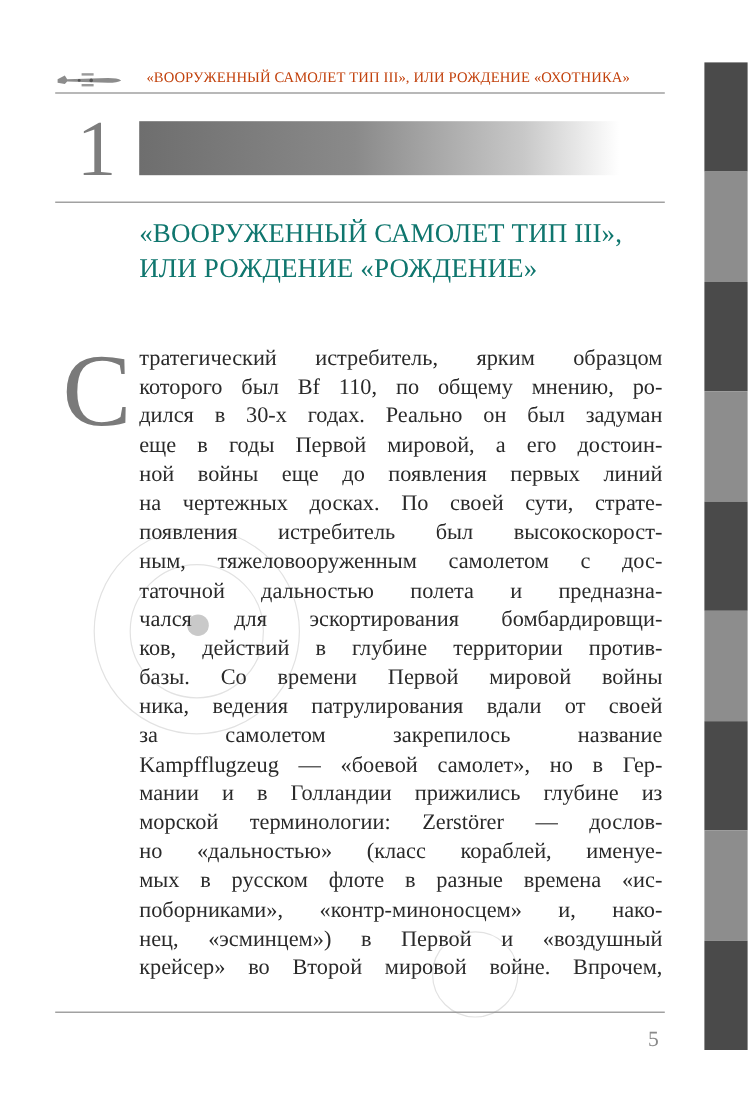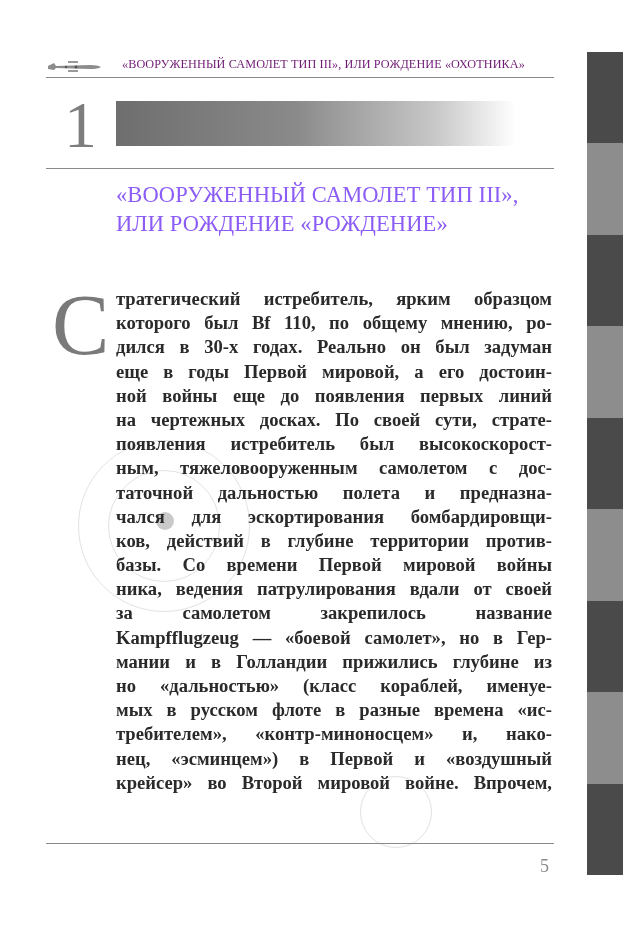--- a/index.html
+++ b/index.html
@@ -6,41 +6,40 @@
   body {
     width: 623px; height: 927px; background: #ffffff; position: relative; overflow: hidden;
     font-family: "DejaVu Serif", "Liberation Serif", serif; color: #2a2a2a;
   }
   .running-head {
     position: absolute; left: 46px; top: 55px; width: 508px; height: 22px;
   }
   .plane-icon { position: absolute; left: 0; top: 2px; width: 56px; height: 18px; }
   .running-title {
     position: absolute; left: 76px; top: 2px; font-family: "Liberation Serif", serif;
-    font-size: 12.2px; color: #701a75; letter-spacing: 0.1px; white-space: nowrap;
+    font-size: 12.2px; color: #c2410c; letter-spacing: 0.1px; white-space: nowrap;
   }
   .rule { position: absolute; height: 1px; background: #8a8a8a; }
   .chapter-number {
     position: absolute; left: 64px; top: 92px; font-family: "Liberation Serif", serif;
     font-size: 66px; line-height: 66px; color: #7d7d7d;
   }
   .chapter-bar {
     position: absolute; left: 116px; top: 101px; width: 400px; height: 45px;
     background: linear-gradient(to right, #6e6e6e 0%, #8a8a8a 45%, #c8c8c8 80%, #ffffff 100%);
   }
   .chapter-title {
     position: absolute; left: 116px; top: 180px; width: 470px;
     font-family: "Liberation Serif", serif; font-size: 22.5px; line-height: 29px;
-    color: #8b5cf6; letter-spacing: 0.1px;
+    color: #0f766e; letter-spacing: 0.1px;
   }
   .body-text {
     position: absolute; left: 116px; top: 287px; width: 436px;
     font-family: "Liberation Serif", serif; font-size: 18.6px; line-height: 24.2px;
     color: #2a2a2a;
-    font-weight: bold;
   }
   .body-line { display: block; white-space: nowrap; text-align: justify; text-align-last: justify; height: 24.2px; }
   .drop-cap {
     position: absolute; left: 52px; top: 282px; font-family: "Liberation Serif", serif;
     font-size: 86px; line-height: 86px; color: #7a7a7a;
   }
   .folio {
     position: absolute; left: 540px; top: 856px; font-family: "Liberation Serif", serif;
     font-size: 18px; color: #8a8a8a;
   }
@@ -90,23 +89,24 @@
   <span class="body-line">появления истребитель был высокоскорост-</span>
   <span class="body-line">ным, тяжеловооруженным самолетом с дос-</span>
   <span class="body-line">таточной дальностью полета  и предназна-</span>
   <span class="body-line">чался для эскортирования бомбардировщи-</span>
   <span class="body-line">ков, действий в глубине территории против-</span>
   <span class="body-line">базы. Со времени Первой мировой войны</span>
   <span class="body-line">ника, ведения патрулирования вдали от своей</span>
   <span class="body-line">за самолетом закрепилось название</span>
   <span class="body-line">Kampfflugzeug — «боевой самолет», но в Гер-</span>
   <span class="body-line">мании и в Голландии прижились глубине из</span>
+  <span class="body-line">морской терминологии: Zerstörer — дослов-</span>
   <span class="body-line">но «дальностью» (класс кораблей, именуе-</span>
   <span class="body-line">мых в русском флоте в разные времена «ис-</span>
-  <span class="body-line">требителем», «контр-миноносцем» и, нако-</span>
+  <span class="body-line">поборниками», «контр-миноносцем» и, нако-</span>
   <span class="body-line">нец, «эсминцем») в Первой и «воздушный</span>
   <span class="body-line">крейсер» во Второй мировой войне. Впрочем,</span>
 </div>
 
 <div class="rule" style="left:46px; top:843px; width:508px;"></div>
 <div class="folio">5</div>
 
 <div class="thumb-strip" id="thumb-strip">
     <div class="band dark" style="height: 91.4444px; background: rgb(74, 74, 74);"></div>
     <div class="band light" style="height: 91.4444px; background: rgb(141, 141, 141);"></div>

